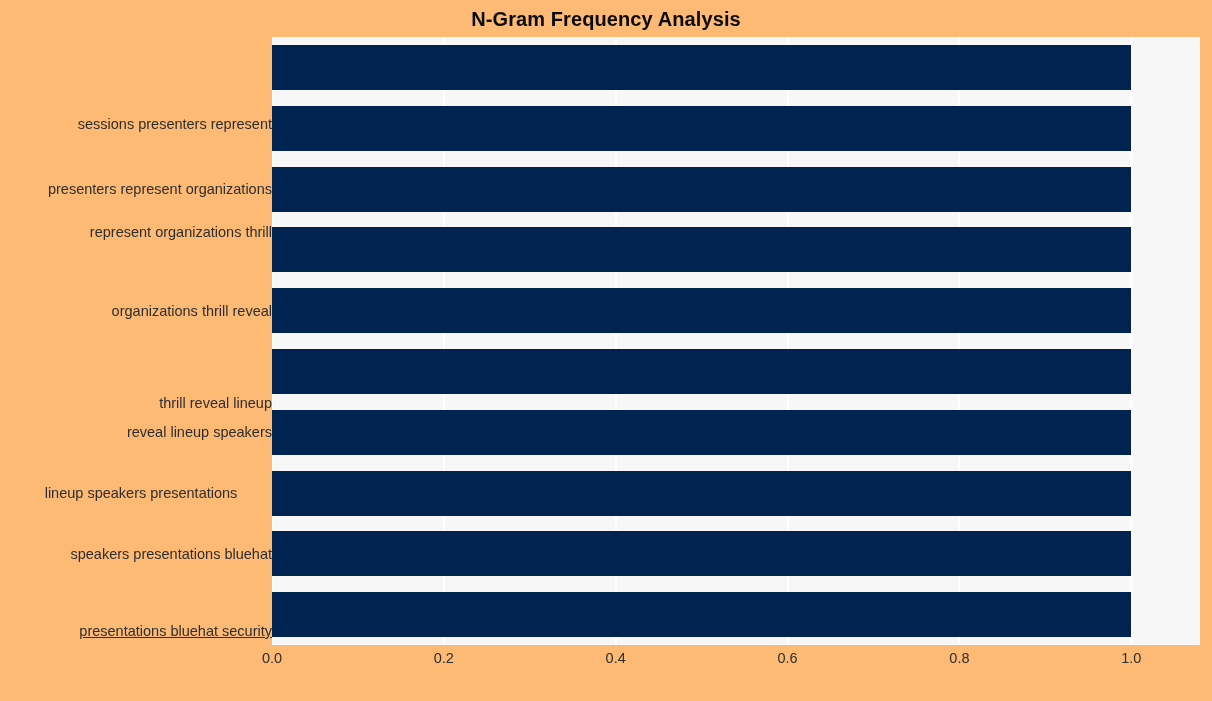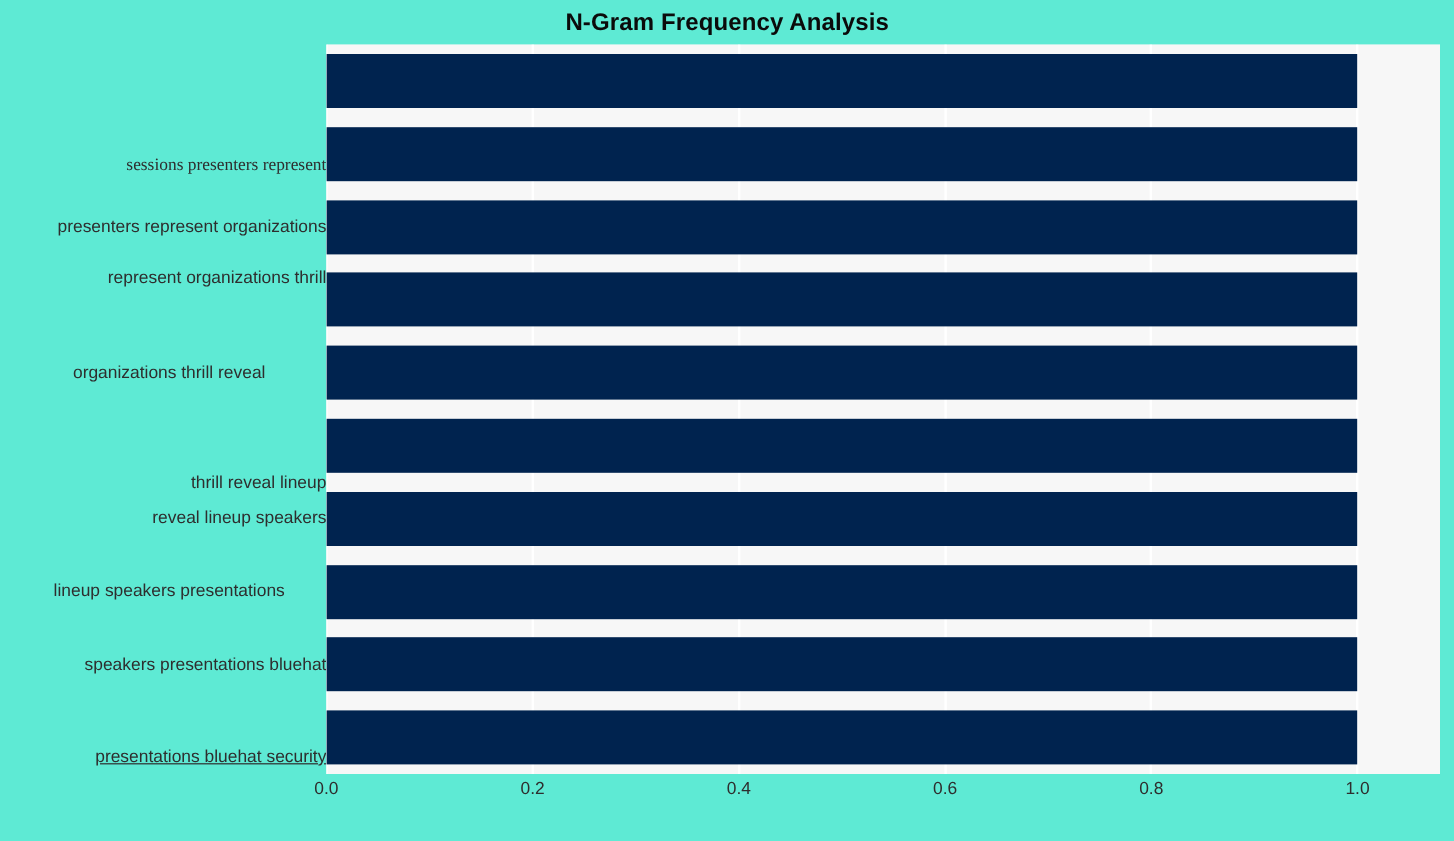--- a/index.html
+++ b/index.html
@@ -11,21 +11,21 @@
     width: 1212px;
     height: 701px;
     overflow: hidden;
     font-family: "Liberation Sans", sans-serif;
   }
 
   #figure {
     position: relative;
     width: 1212px;
     height: 701px;
-    background: #5eead4;
+    background: #fdba74;
   }
 
   
   #chart-title {
     position: absolute;
     left: 0;
     top: 6px;
     width: 1212px;
     text-align: center;
     font-size: 20px;
@@ -127,24 +127,24 @@
   }
 </style>
 </head>
 <body>
 
 <div id="figure">
 
   <div id="chart-title">N-Gram Frequency Analysis</div>
 
   <div id="y-ticks">
-      <div class="ytick" style="top: 92px; font-family: Liberation Serif, serif;">sessions presenters represent</div>
+      <div class="ytick" style="top: 78px;">sessions presenters represent</div>
       <div class="ytick" style="top: 143px;">presenters represent organizations</div>
       <div class="ytick" style="top: 186px;">represent organizations thrill</div>
-      <div class="ytick" style="top: 264.6px; text-align: center;">organizations thrill reveal</div>
+      <div class="ytick" style="top: 264.6px;">organizations thrill reveal</div>
       <div class="ytick" style="top: 328px; margin-top: 29px;">thrill reveal lineup</div>
       <div class="ytick" style="top: 386.2px;">reveal lineup speakers</div>
       <div class="ytick" style="top: 447px; text-align: center;">lineup speakers presentations</div>
       <div class="ytick" style="top: 507.8px;">speakers presentations bluehat</div>
       <div class="ytick" style="top: 585px; text-decoration: underline;">presentations bluehat security</div>
     </div>
 
   <div id="plot-area">
     <div id="gridlines">
         <div class="gridline-v" style="left: -1px; background: rgb(255, 255, 255);"></div>

